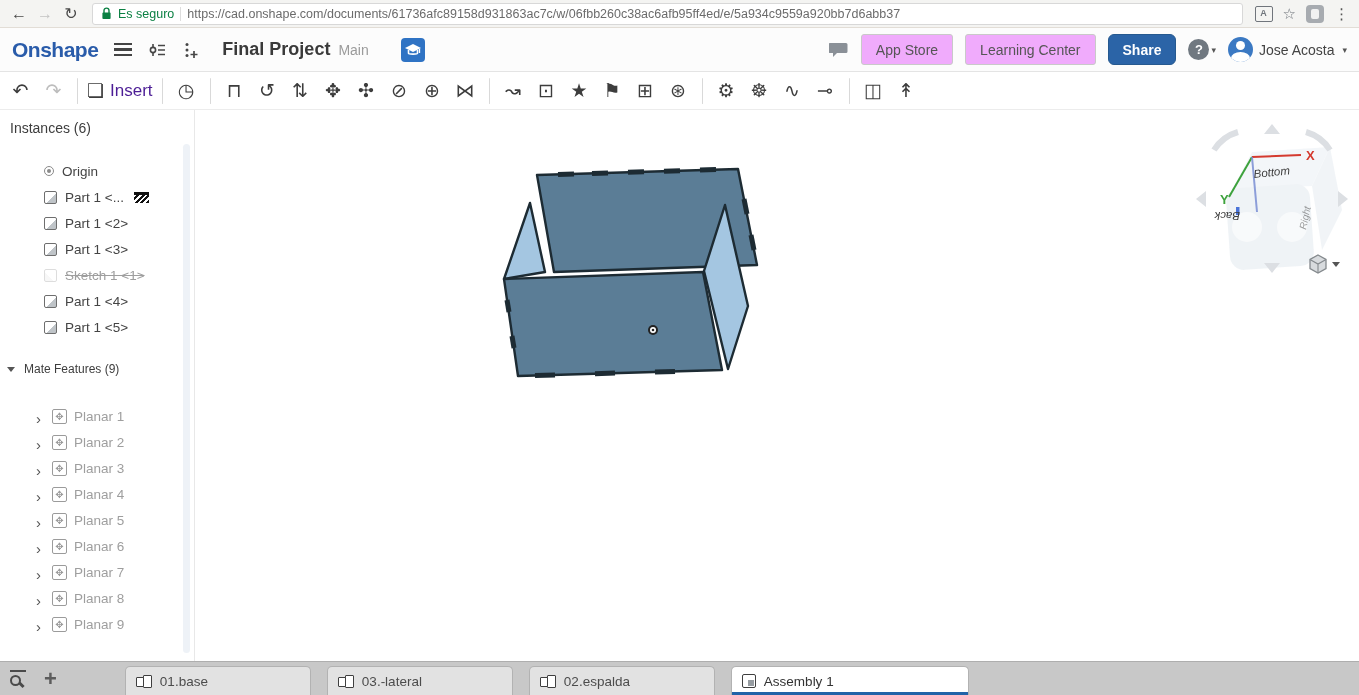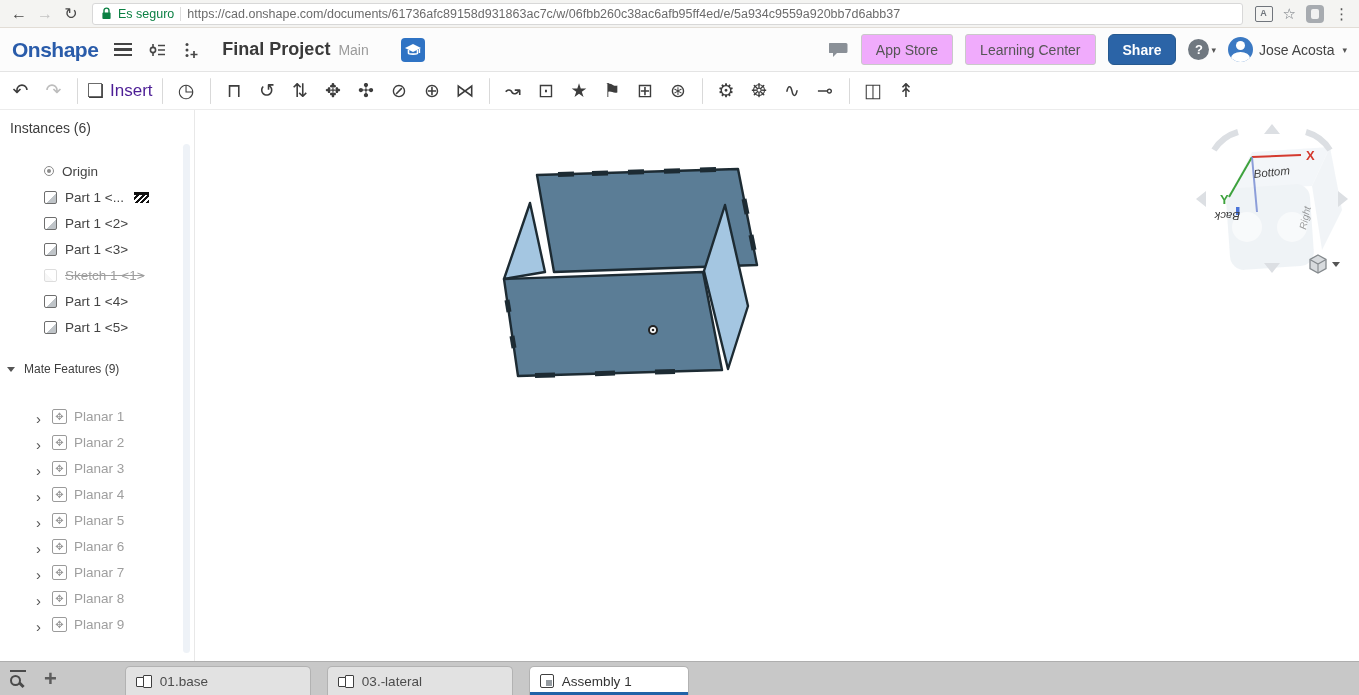--- a/index.html
+++ b/index.html
@@ -100,21 +100,21 @@
   .tabbar-icons{display:flex;align-items:center;height:100%;padding:0 10px;gap:18px;}
   .tab-search-icon{position:relative;width:16px;height:16px;border-top:2px solid #4a4a4a;}
   .tab-search-icon::before{content:'';position:absolute;left:0;top:3px;width:7px;height:7px;border:2px solid #4a4a4a;border-radius:50%;}
   .tab-search-icon::after{content:'';position:absolute;left:10px;top:10px;width:2.5px;height:6px;background:#4a4a4a;transform:rotate(-45deg);}
   .add-tab-icon{color:#5c5c5c;font-size:22px;font-weight:bold;line-height:20px;}
   .add-tab-icon::before{content:'+';}
   .tabs{display:flex;align-items:flex-end;height:100%;margin-left:26px;padding-left:32px;}
   .tab{box-sizing:border-box;width:186px;height:29px;margin-right:16px;background:#e2e2e2;
        border:1px solid #b2b2b2;border-bottom:none;border-radius:5px 5px 0 0;position:relative;
        display:flex;align-items:center;gap:8px;padding:0 10px;font-size:13.5px;color:#4c4c4c;cursor:pointer;}
-  .tab.active{background:#fff;width:160px;margin-right:0;color:#333;}
+  .tab.active{background:#fff;width:238px;margin-right:0;color:#333;}
   .tab.active::after{content:'';position:absolute;left:0;right:0;bottom:0;height:3px;background:#2263a8;}
   .partstudio-icon{position:relative;width:7px;height:11px;border:1.5px solid #3f3f3f;border-radius:1px;background:#fff;margin-left:7px;flex:none;}
   .partstudio-icon::after{content:'';position:absolute;left:-8px;top:1px;width:6px;height:8px;border:1.5px solid #3f3f3f;background:#fff;border-radius:1px;}
   .assembly-icon{width:12px;height:12px;border:1.5px solid #3f3f3f;border-radius:2px;background:#fff;position:relative;flex:none;}
   .assembly-icon::after{content:'';position:absolute;right:1px;bottom:1px;width:6px;height:6px;background:#969ca1;}
 </style>
 </head>
 <body>
 
 <div class="chrome">
@@ -539,19 +539,23 @@
       <div class="tab">
         <span class="tab-icon partstudio-icon"></span>
         <span class="tab-label">01.base</span>
       </div>
 
       <div class="tab">
         <span class="tab-icon partstudio-icon"></span>
         <span class="tab-label">03.-lateral</span>
       </div>
 
+      <div class="tab">
+        <span class="tab-icon partstudio-icon"></span>
+        <span class="tab-label">02.espalda</span>
+      </div>
 
       <div class="tab active">
         <span class="tab-icon assembly-icon"></span>
         <span class="tab-label">Assembly 1</span>
       </div>
     </div>
 </div>
 
 </body></html>

